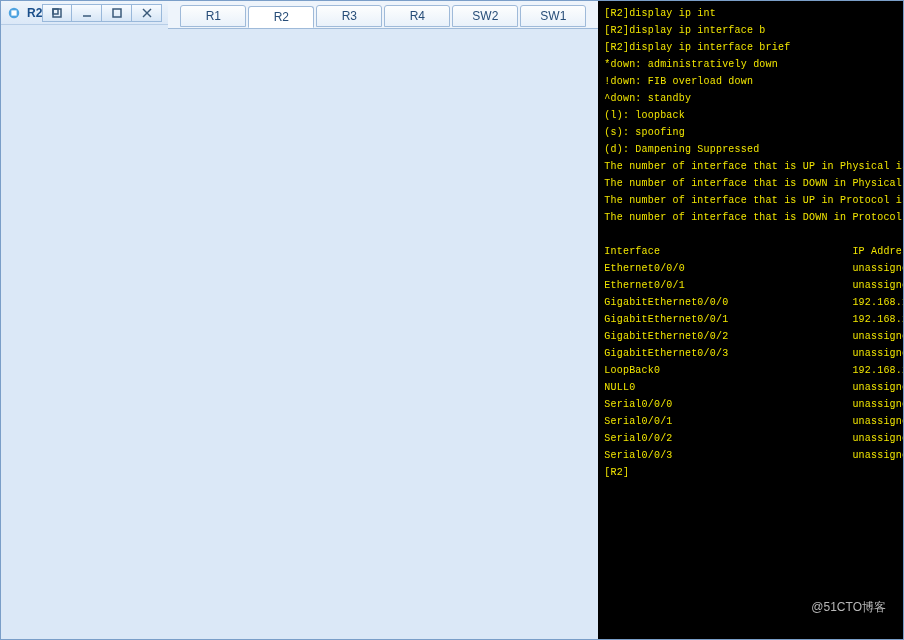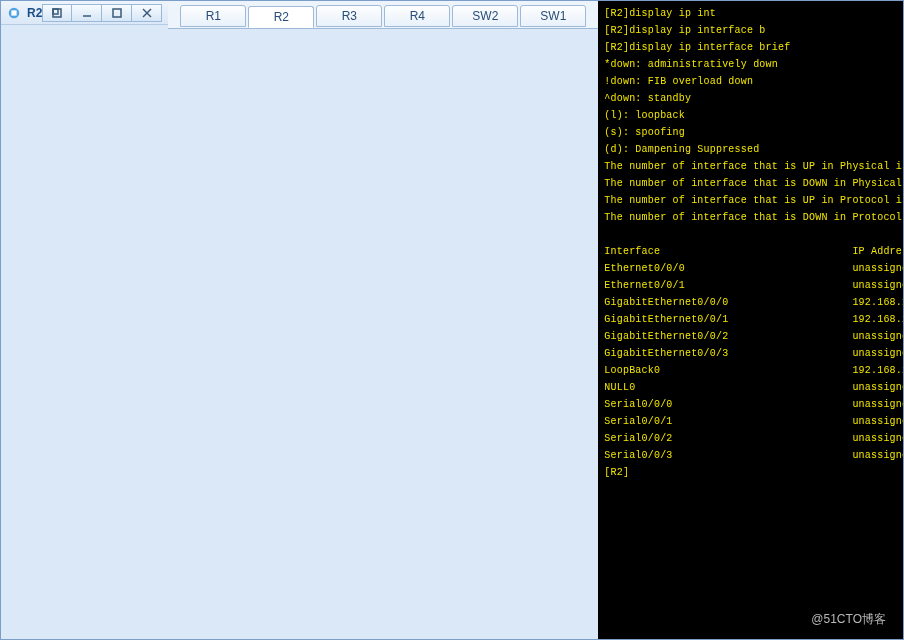--- a/index.html
+++ b/index.html
@@ -11,21 +11,21 @@
   .titlebar .app-icon svg { width: 14px; height: 14px; display: block; }
   .titlebar .title { color: #1a4e8a; font-size: 12px; font-weight: 600; }
   .win-ctrls { margin-left: auto; display: flex; gap: 0; }
   .win-btn { width: 30px; height: 18px; background: linear-gradient(#f7fbff,#d7e6f6); border: 1px solid #99b8da; display: flex; align-items: center; justify-content: center; font-size: 10px; color: #3a5a7a; cursor: default; }
   .win-btn + .win-btn { border-left: none; }
   .win-btn svg { width: 10px; height: 10px; stroke: #3a5a7a; stroke-width: 1.5; }
   .tabbar { height: 28px; padding: 4px 12px 0 12px; display: flex; gap: 2px; background: #eef4fb; border-bottom: 1px solid #9fbad9; }
   .tab { min-width: 66px; height: 22px; background: linear-gradient(#fdfefe,#e9f1fa); border: 1px solid #9fbad9; border-bottom: 1px solid #9fbad9; border-radius: 3px 3px 0 0; font-size: 12px; color: #274d78; display: flex; align-items: center; justify-content: center; padding: 0 14px; cursor: default; }
   .tab.active { background: #ffffff; border-bottom: 1px solid #ffffff; font-weight: 400; position: relative; top: 1px; }
   .terminal { flex: 1; background: #000000; color: #f2e600; font-family: "Courier New", monospace; font-size: 10px; line-height: 17px; padding: 4px 6px; white-space: pre; overflow: hidden; letter-spacing: 0.2px; }
-  .watermark { position: absolute; right: 18px; bottom: 12px; color: #b8b8b8; font-size: 12px; font-family: sans-serif; }
+  .watermark { position: absolute; right: 18px; bottom: 24px; color: #b8b8b8; font-size: 12px; font-family: sans-serif; }
   .wrap { position: relative; width: 904px; height: 640px; }
 </style>
 </head>
 <body>
 
 <div class="wrap">
 <div class="window">
   <div class="titlebar">
     <span class="app-icon">
       <svg viewBox="0 0 16 16">

